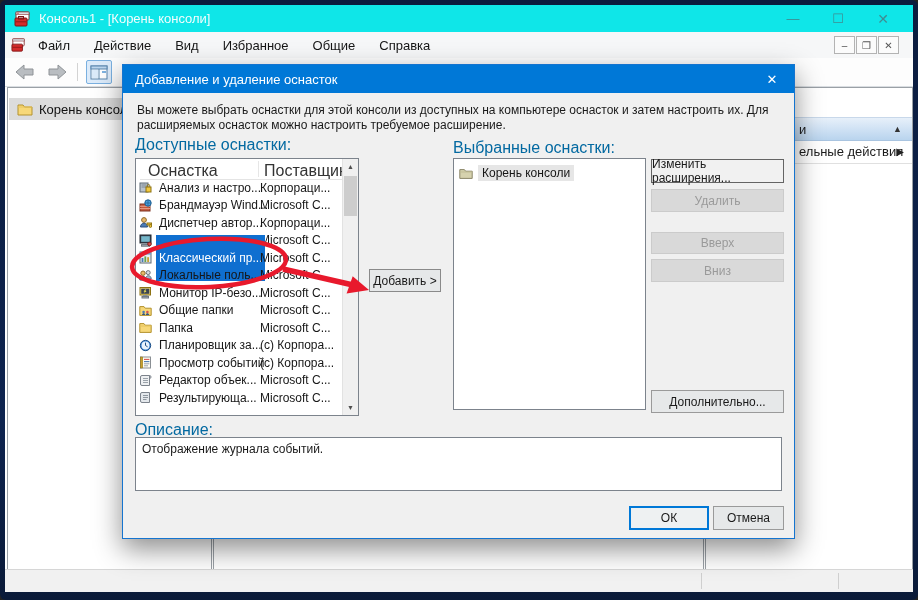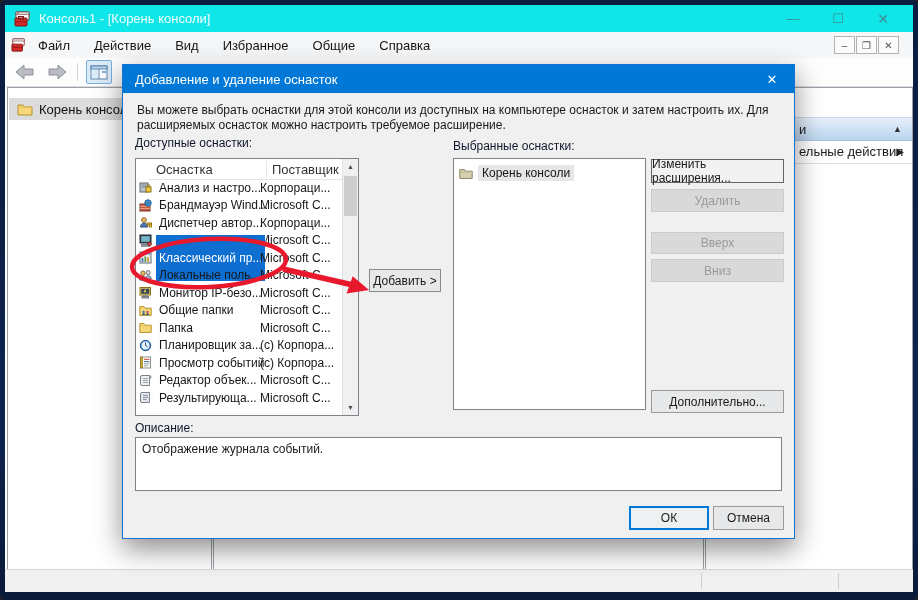--- a/index.html
+++ b/index.html
@@ -51,26 +51,26 @@
   .statusbar .grip{position:absolute;top:3px;bottom:3px;width:1px;background:#cfcfcf;}
   
   .dialog{position:absolute;left:122px;top:64px;width:671px;height:473px;background:#f0f0f0;
           border:1px solid #1574cf;box-shadow:0 10px 26px rgba(0,0,0,.45);z-index:10;}
   .dlg-title{position:absolute;left:0;top:0;width:100%;height:28px;background:#0078d7;
              display:flex;align-items:center;}
   .dlg-title .txt{margin-left:12px;font-size:13px;color:#fff;}
   .dlg-close{position:absolute;right:0;top:0;width:44px;height:28px;display:flex;align-items:center;
              justify-content:center;color:#fff;font-size:13px;}
   .dlg-intro{position:absolute;left:14px;top:38px;width:648px;font-size:12px;line-height:15px;color:#1a1a1a;}
-  .dlg-label{position:absolute;font-size:12px;color:#0f172a;}
+  .dlg-label{position:absolute;font-size:16px;color:#0369a1;}
   .listbox{position:absolute;background:#fff;border:1px solid #7c838c;box-sizing:border-box;overflow:hidden;}
   .list-avail{left:12px;top:93px;width:224px;height:258px;}
   .list-sel{left:330px;top:93px;width:193px;height:252px;}
-  .lhdr{position:absolute;left:12px;top:0;right:15px;height:20px;background:#fff;border-bottom:1px solid #e4e4e4;
-        font-size:13px;color:#333;}
+  .lhdr{position:absolute;left:4px;top:0;right:15px;height:20px;background:#fff;border-bottom:1px solid #e4e4e4;
+        font-size:16px;color:#333;}
   .lhdr .c1{position:absolute;left:8px;top:3px;} .lhdr .c2{position:absolute;left:124px;top:3px;}
   .lhdr .cdiv{position:absolute;left:118px;top:2px;bottom:2px;width:1px;background:#e6e6e6;}
   #available-rows{position:absolute;left:0;top:20px;right:15px;bottom:0;}
   .lrow{height:17.5px;display:flex;align-items:center;font-size:12px;color:#161616;position:relative;}
   .lrow .licon{width:14px;height:13px;margin-left:3px;display:flex;flex:none;}
   .lrow .lname{margin-left:3px;padding:16px 3px;white-space:nowrap;}
   .lrow.sel .lname{background:#0f6fd0;color:#fff;}
   .lrow .lvendor{position:absolute;left:124px;white-space:nowrap;}
   .vscroll{position:absolute;right:0;top:0;bottom:0;width:15px;background:#f0f0f0;border-left:1px solid #e2e2e2;}
   .vscroll .arr{position:absolute;left:0;width:15px;height:15px;display:flex;align-items:center;justify-content:center;

